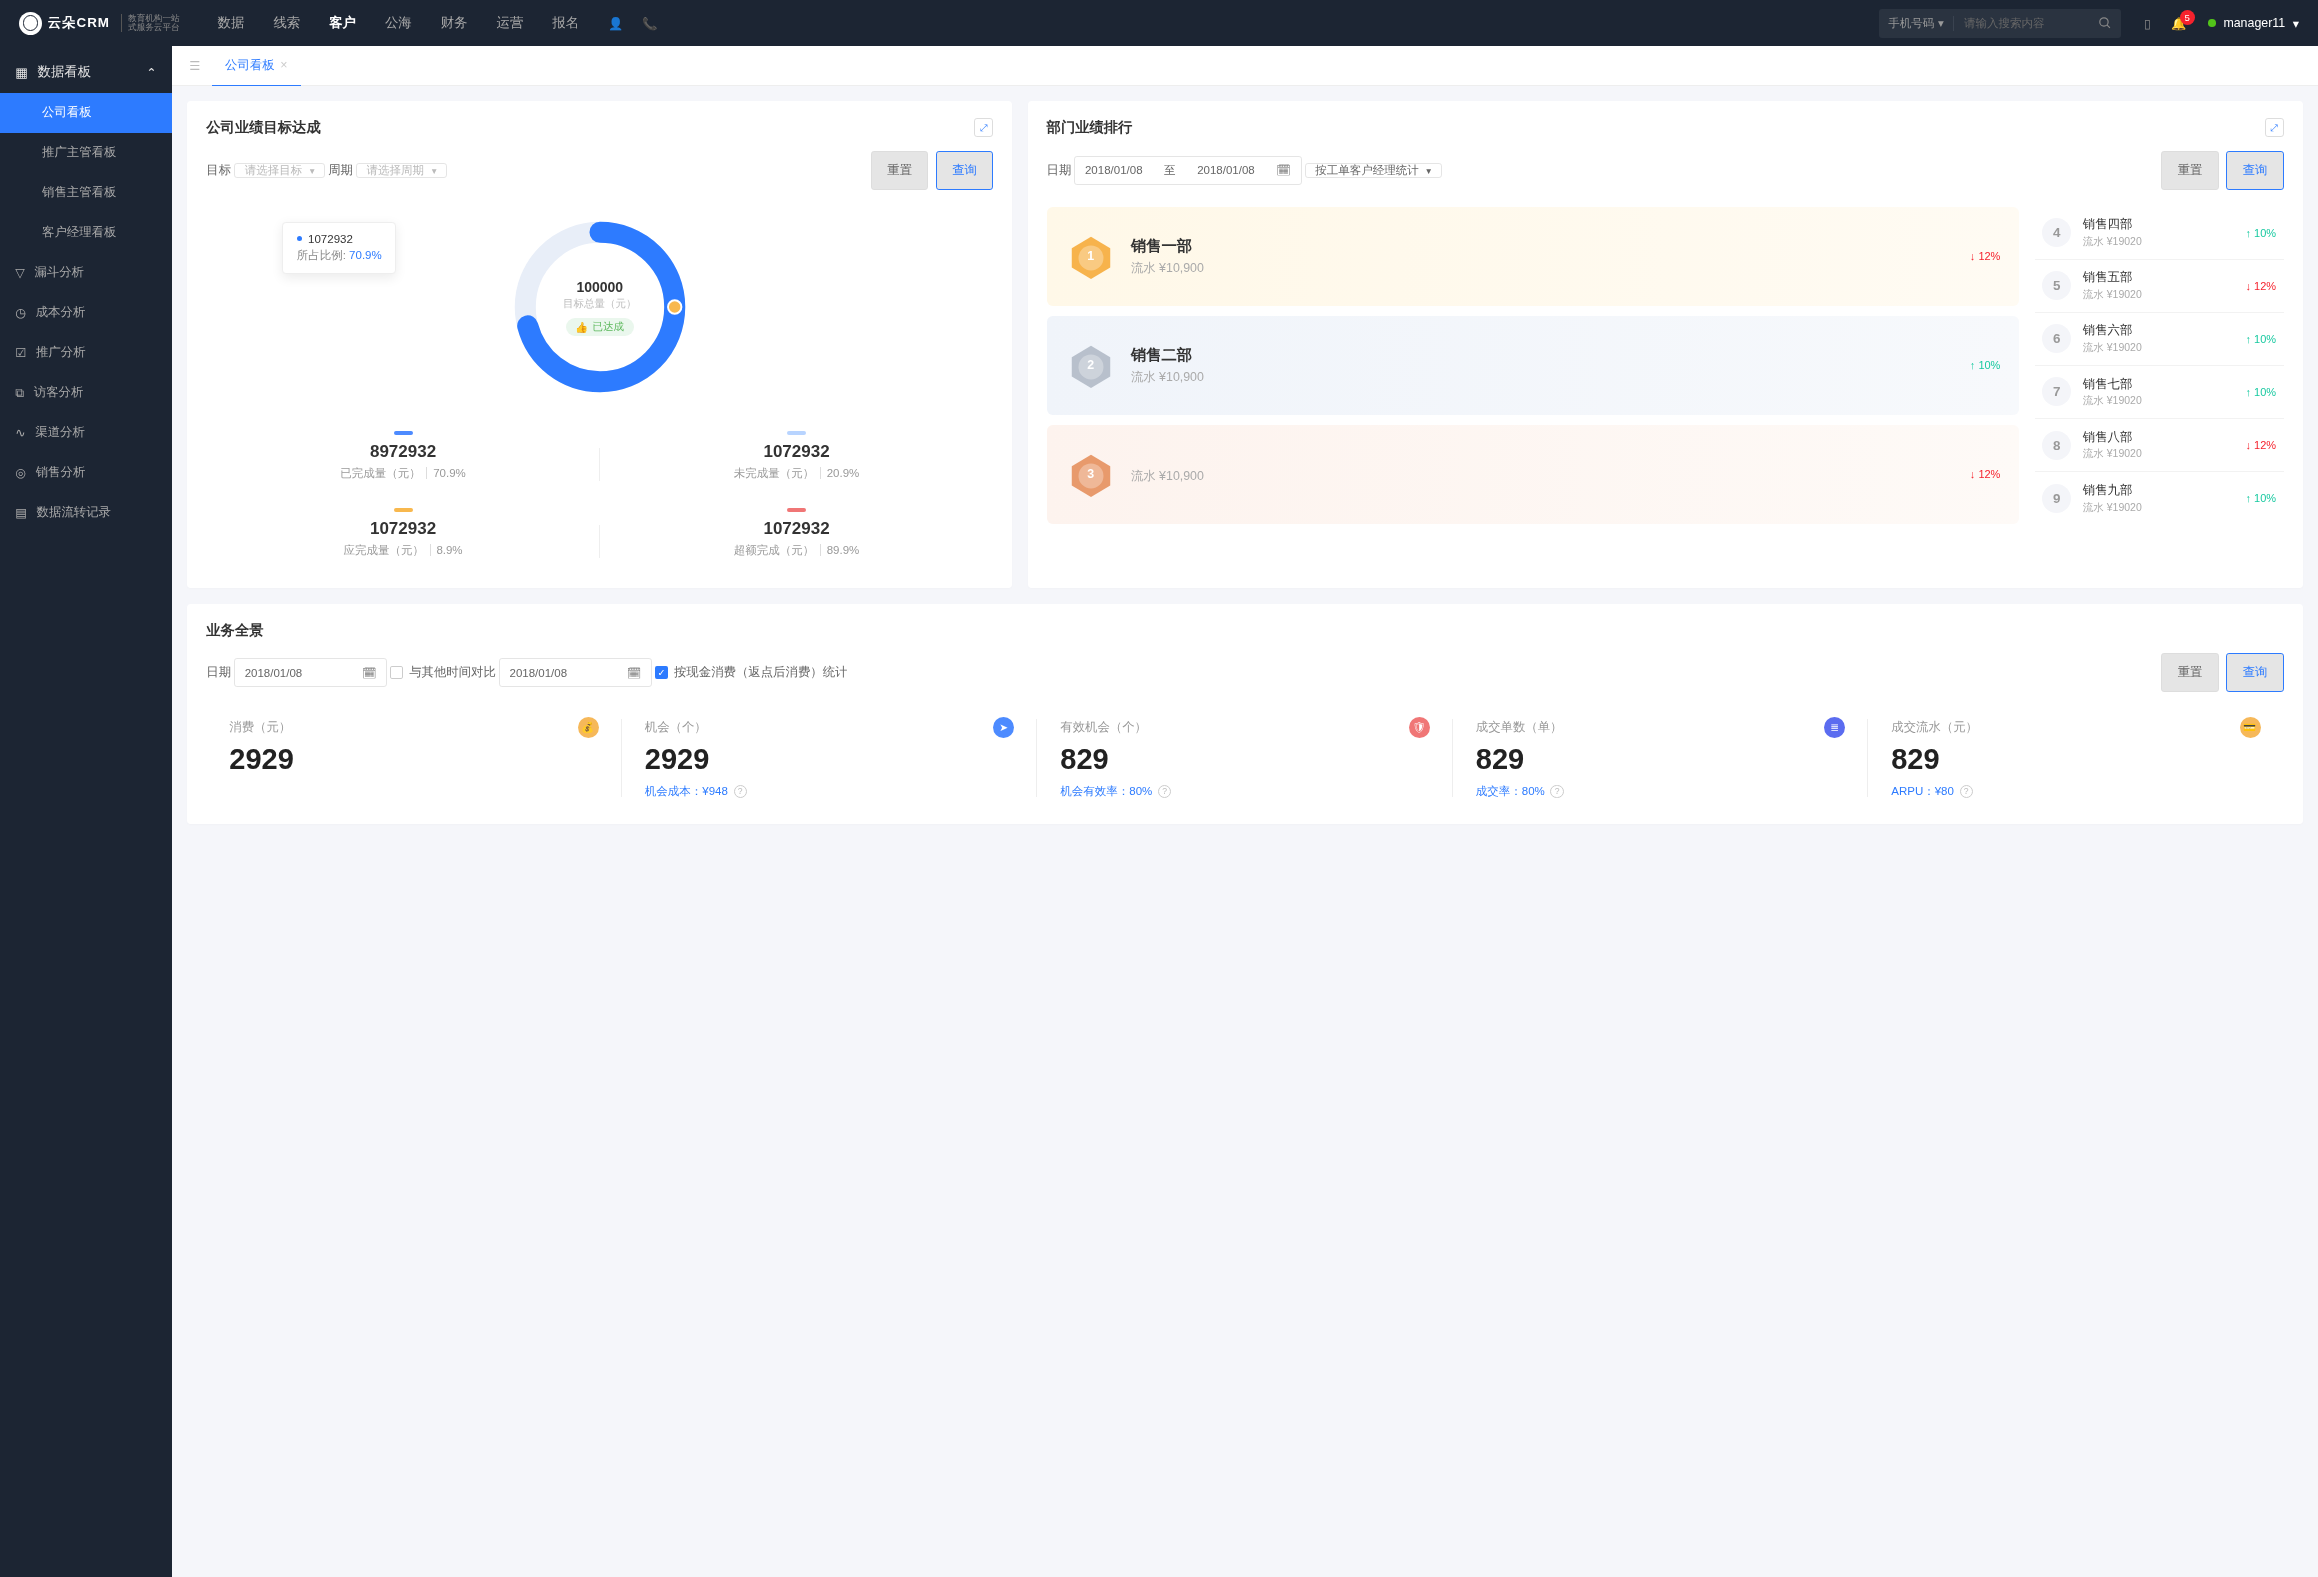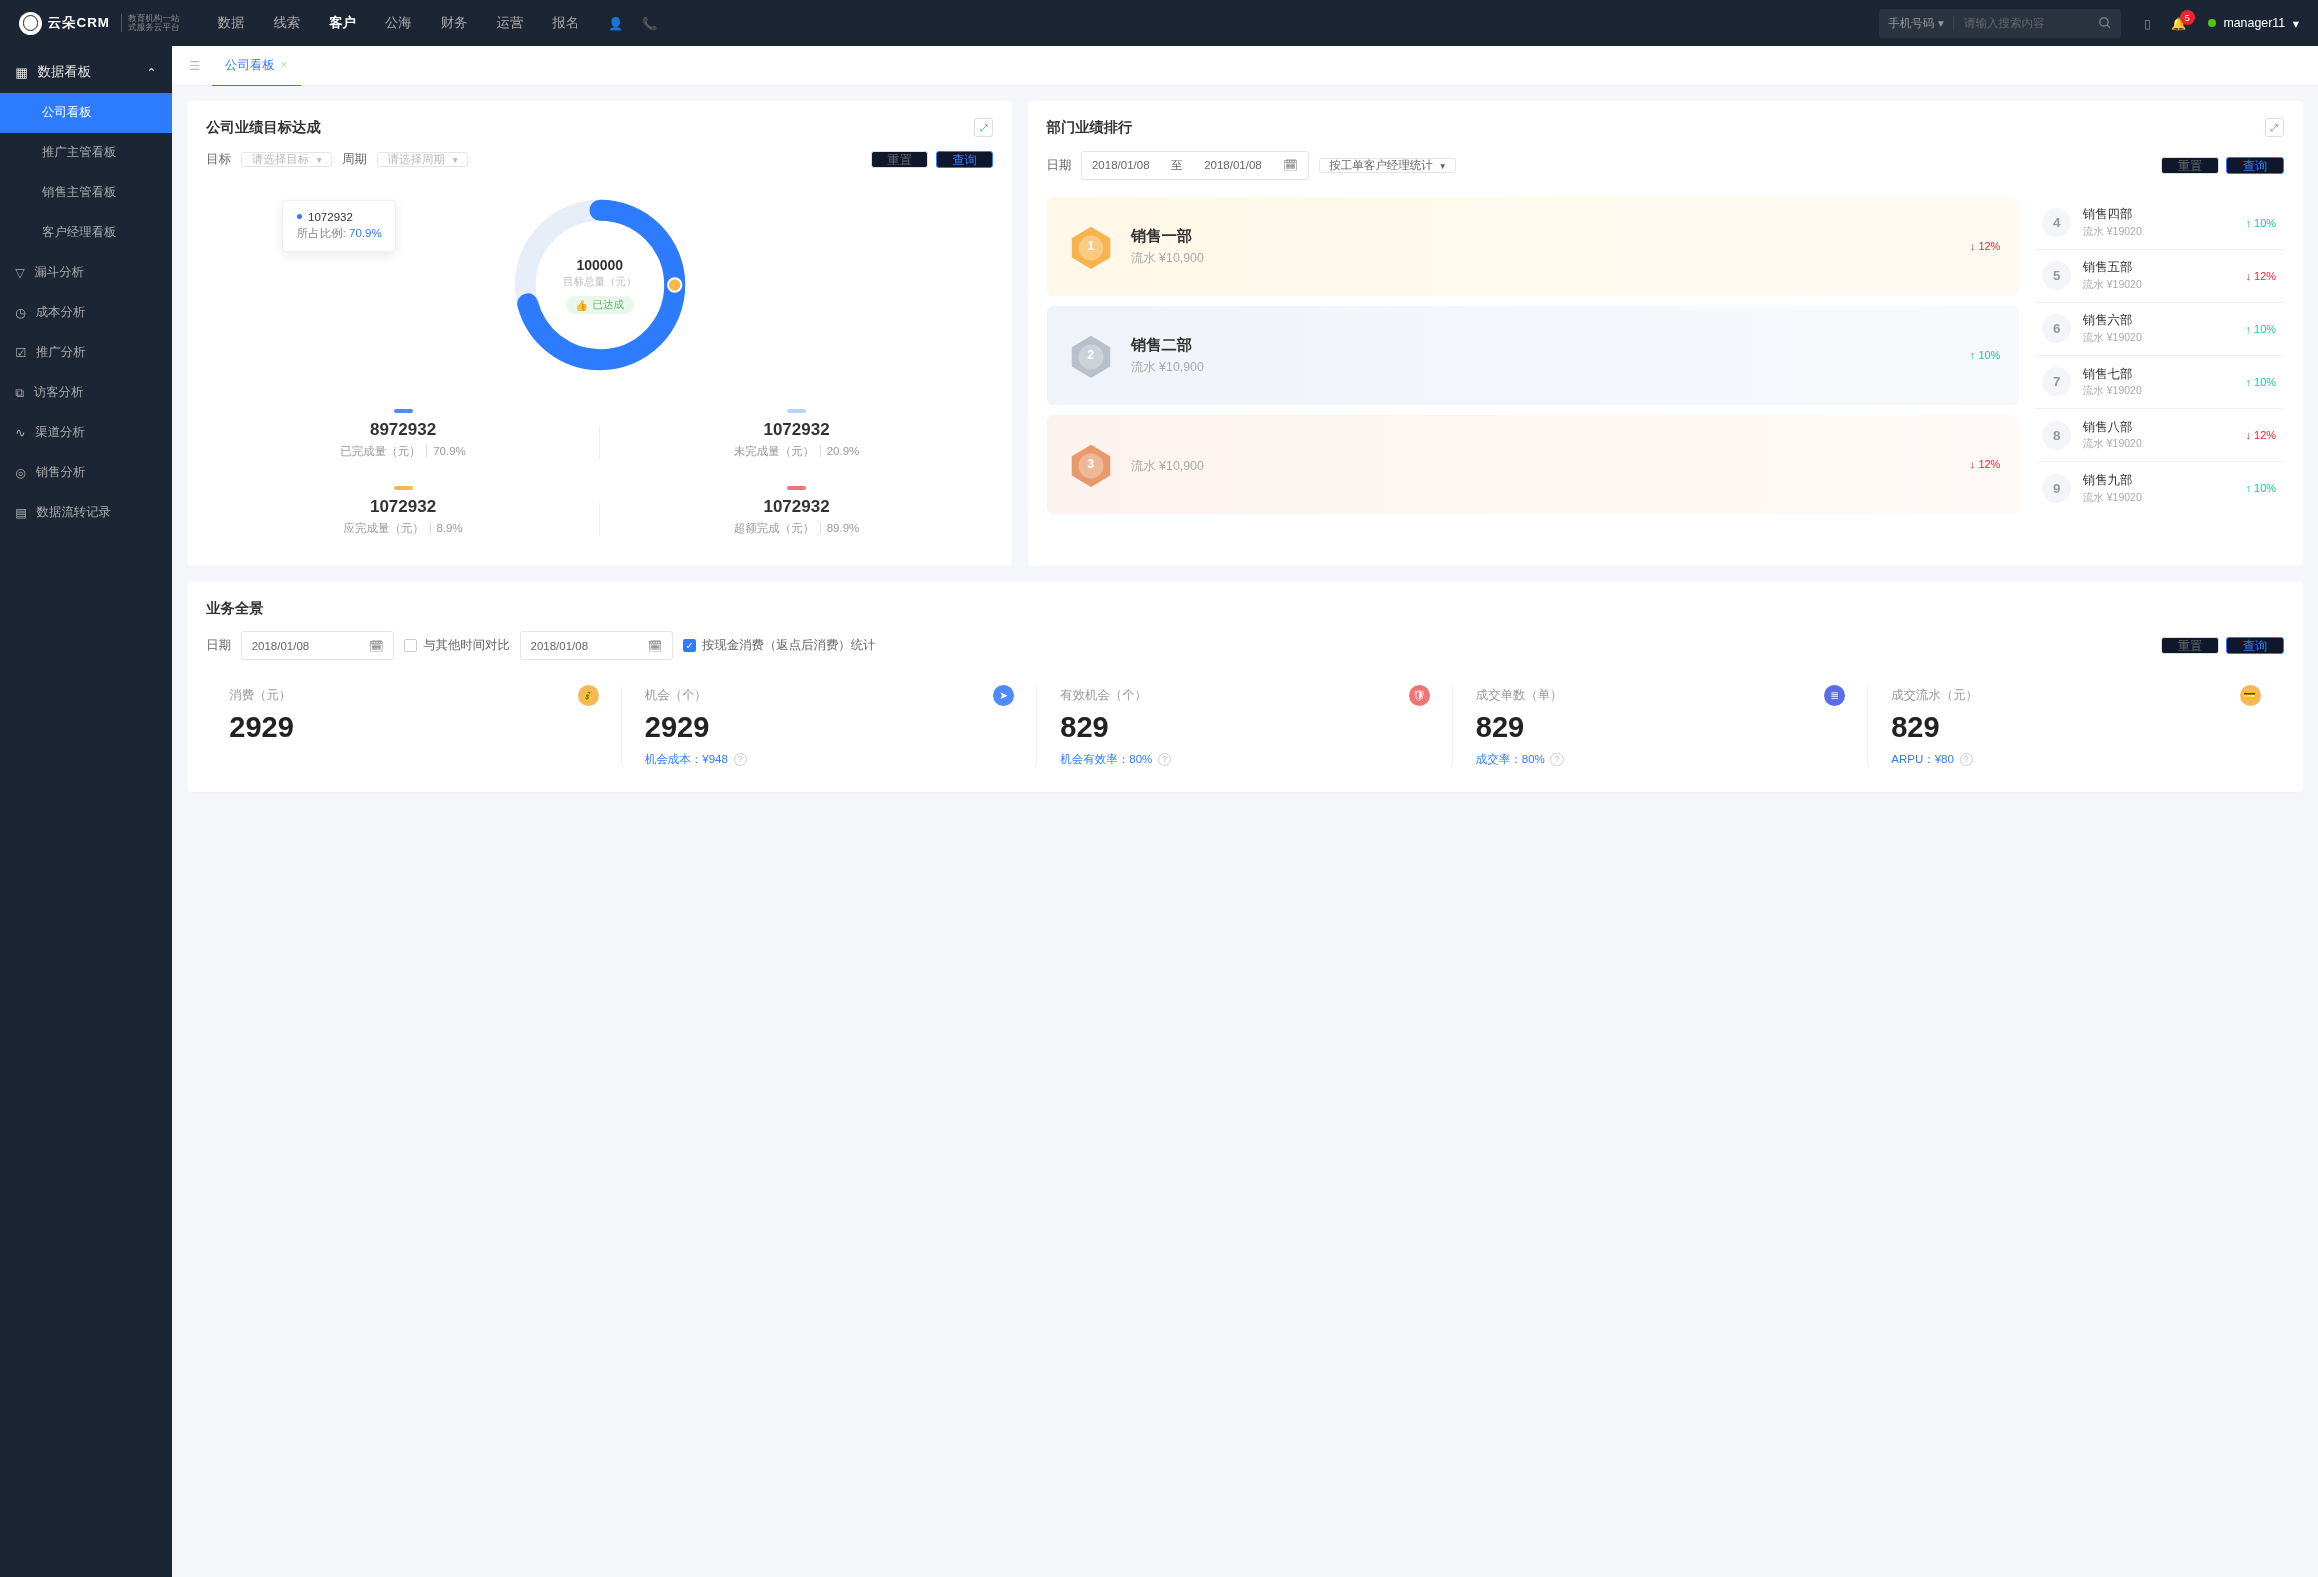--- a/index.html
+++ b/index.html
@@ -37,26 +37,26 @@
 .tab-toggle { width:34px;color:#bbb;text-align:center;cursor:pointer;}
 .tab { padding:0 13.4px;height:40px;display:flex;align-items:center;gap:5.7px;border-bottom:1.9px solid transparent;font-size:12.4px;cursor:pointer;}
 .tab.active { border-bottom-color:#2d7bff;color:#2d7bff;}
 .tab .x { color:#ccc;cursor:pointer;}
 .content { padding:15.3px;display:flex;flex-direction:column;gap:15.3px;}
 .row { display:flex;gap:15.3px;}
 .panel { background:#fff;border-radius:3.8px;padding:17px 19px;flex:1;box-shadow:0 1px 2.9px rgba(0,0,0,0.02);}
 .panel-head { display:flex;align-items:center;justify-content:space-between;margin-bottom:13.4px;}
 .panel-title { font-size:14.3px;font-weight:600;color:#333;}
 .expand-ic { width:19px;height:19px;border:1px solid #ddd;border-radius:2.9px;display:flex;align-items:center;justify-content:center;color:#2d7bff;font-size:9.6px;cursor:pointer;}
-.filters { display:flex;align-items:center;gap:10px;margin-bottom:17px;}
+.filters { display:flex;align-items:center;gap:3px;margin-bottom:17px;}
 .flabel { color:#666;font-size:12.4px;}
 .select { border:1px solid #e5e5e5;border-radius:2.9px;height:15px;padding:0 9.6px;display:flex;align-items:center;gap:7.6px;color:#bbb;font-size:11.5px;cursor:pointer;}
 .select .ch { font-size:9.6px;}
 .date-in { border:1px solid #e5e5e5;border-radius:2.9px;height:29px;padding:0 9.6px;display:flex;align-items:center;gap:7.6px;font-size:11.5px;color:#666;cursor:pointer;}
-.btn { border:1px solid #ddd;background:#0f172a;border-radius:2.9px;height:17px;padding:0 15.3px;font-size:12.4px;cursor:pointer;color:#666;}
+.btn { border:1px solid #ddd;background:#e5e5e5;border-radius:2.9px;height:39px;padding:0 15.3px;font-size:12.4px;cursor:pointer;color:#666;}
 .btn.primary { border-color:#2d7bff;color:#2d7bff;}
 .gauge-wrap { display:flex;justify-content:center;position:relative;padding:9.6px 0;}
 .gauge-tip { position:absolute;left:76px;top:15.3px;background:#fff;border:1px solid #eee;border-radius:3.8px;padding:9.6px 13.4px;box-shadow:0 3.8px 11.5px rgba(0,0,0,.08);font-size:11.5px;z-index:5;}
 .gauge-tip .line { display:flex;align-items:center;gap:5.7px;margin-bottom:3.8px;}
 .dot-b { width:5.7px;height:5.7px;border-radius:50%;background:#2d7bff;}
 .tip-pct { color:#2d7bff;}
 .tip-lbl{color:#888;}
 .gauge { width:182px;height:182px;position:relative;}
 .gauge svg { transform:rotate(-90deg);}
 .gauge-center { position:absolute;inset:0;display:flex;flex-direction:column;align-items:center;justify-content:center;}

